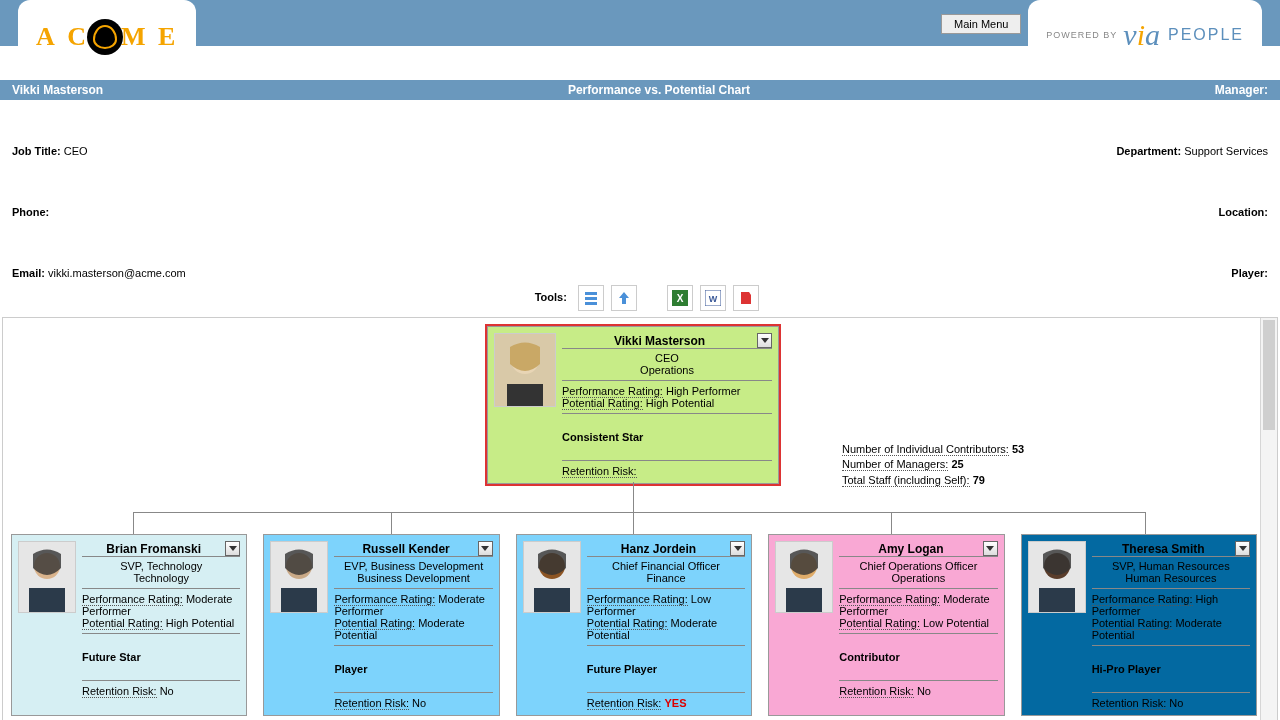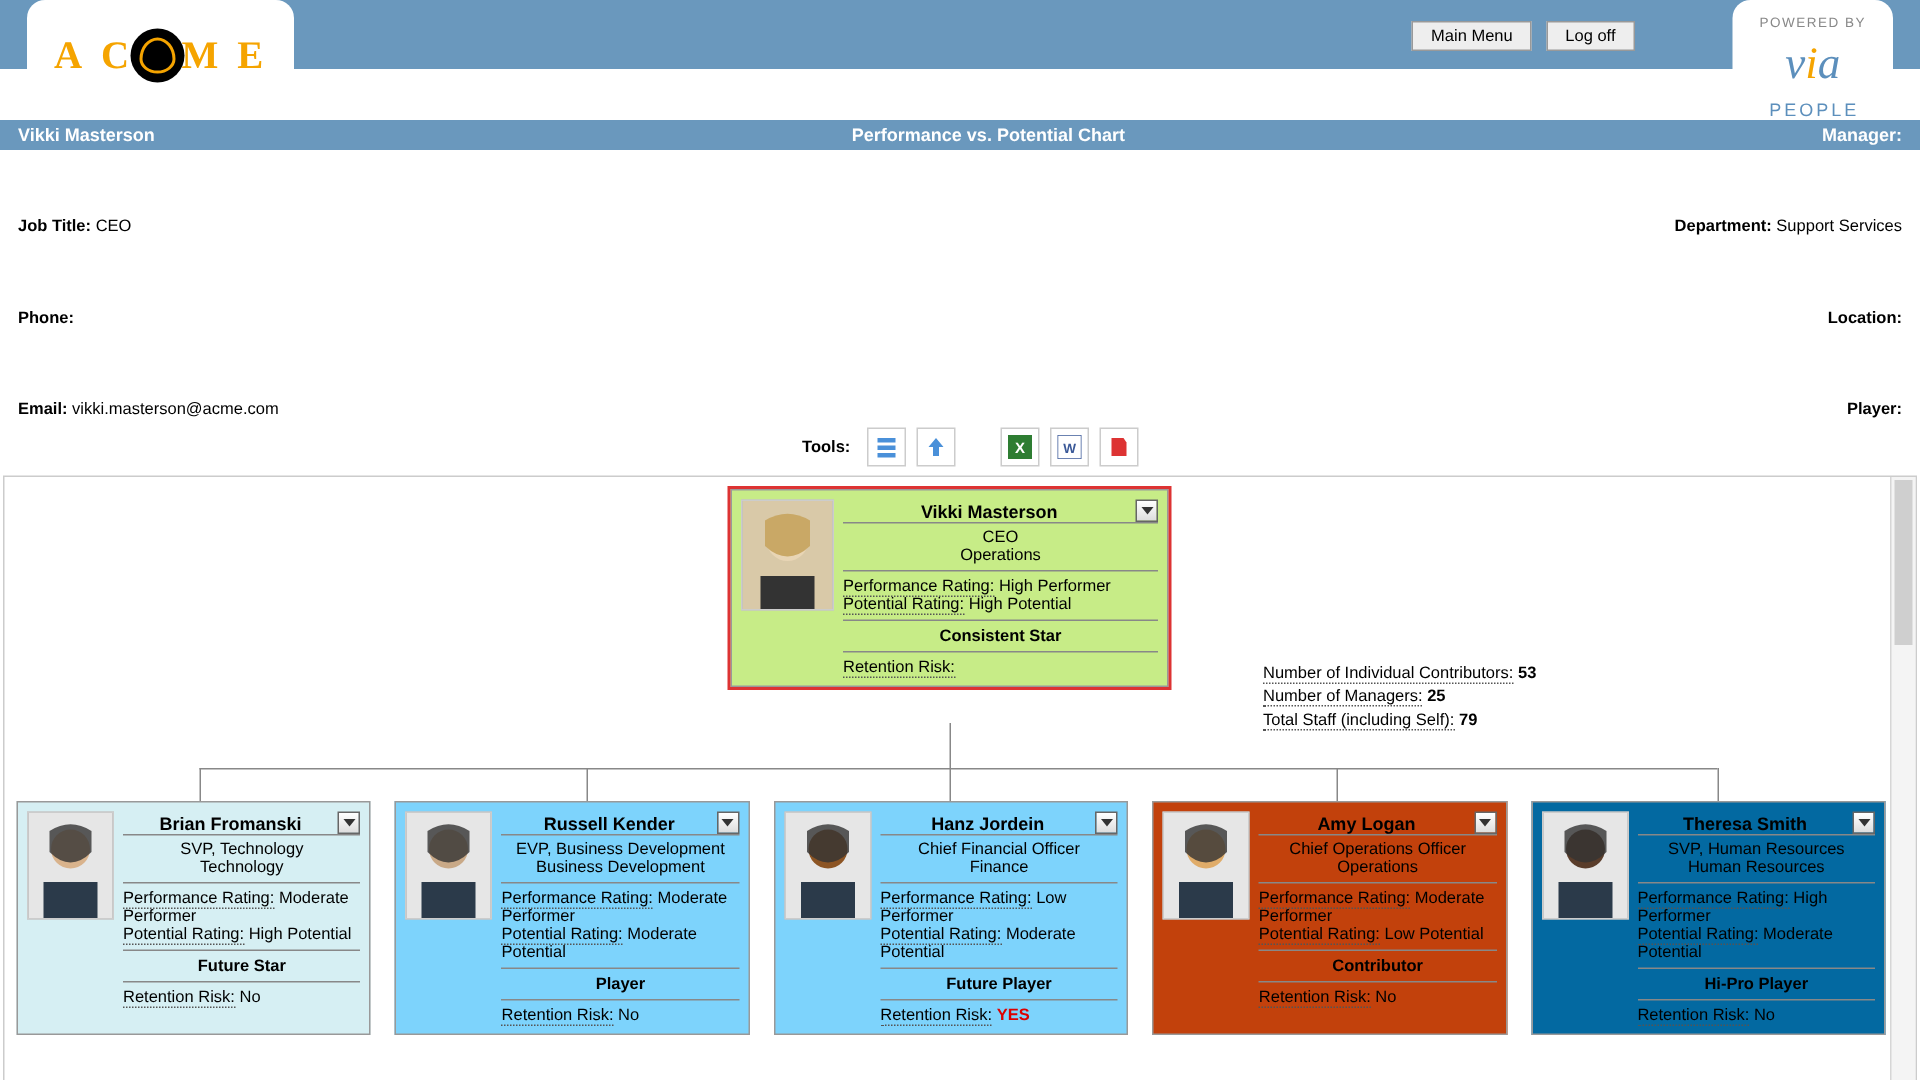--- a/index.html
+++ b/index.html
@@ -5,25 +5,25 @@
   html,body{margin:0;padding:0;font-family:Verdana,Arial,sans-serif;font-size:11px;color:#000;background:#fff;}
   body{width:1280px;height:720px;overflow:hidden;}
   .top-strip{background:#6a98bd;height:10px;}
   .header-bar{background:#6a98bd;height:36px;position:relative;}
   .logo-wrap{position:absolute;left:18px;top:-10px;background:#fff;border-radius:12px 12px 0 0;padding:6px 18px 10px 18px;height:62px;display:flex;align-items:center;}
   .logo-text{font-family:Georgia,serif;font-weight:bold;font-size:26px;color:#f5a400;letter-spacing:3px;}
   .logo-globe{display:inline-block;width:36px;height:36px;background:#000;border-radius:50%;margin-left:-2px;margin-right:-2px;position:relative;vertical-align:middle;}
   .logo-globe::before{content:"";position:absolute;left:6px;right:6px;top:6px;bottom:6px;border:2px solid #f5a400;border-radius:50% 50% 50% 50%/60% 60% 40% 40%;}
   .top-btns{position:absolute;right:190px;top:4px;}
   .top-btns button{background:#eee;border:1px solid #999;padding:3px 12px;font-size:11px;cursor:pointer;margin-left:6px;}
-  .powered{position:absolute;right:18px;top:-10px;background:#fff;border-radius:12px 12px 0 0;padding:10px 18px 6px 18px;height:50px;display:flex;align-items:center;gap:6px;flex-direction:column;}
+  .powered{position:absolute;right:18px;top:-10px;background:#fff;border-radius:12px 12px 0 0;padding:10px 18px 6px 18px;height:50px;display:flex;align-items:center;gap:6px;}
   .powered small{font-size:9px;color:#888;letter-spacing:1px;}
   .via{font-family:Georgia,serif;font-size:30px;color:#5c8fbc;font-style:italic;}
   .via .dot{color:#f5a400;}
-  .via-people{font-size:12px;color:#5c8fbc;letter-spacing:2px;margin-left:2px;}
+  .via-people{font-size:16px;color:#5c8fbc;letter-spacing:2px;margin-left:2px;}
   .header-white{background:#fff;height:34px;}
   .blue-row{background:#6a98bd;color:#fff;font-weight:bold;display:flex;justify-content:space-between;padding:3px 12px;font-size:12px;}
   .info-row{display:flex;justify-content:space-between;padding:4px 12px;margin-top:41px;}
   .info-row .lbl{font-weight:bold;}
   .tools-row{text-align:center;padding:2px 0 6px 16px;}
   .tools-row .lbl{font-weight:bold;margin-right:6px;}
   .tool-ico{display:inline-block;width:24px;height:24px;border:1px solid #ccc;background:#fff;vertical-align:middle;margin:0 2px;position:relative;cursor:pointer;}
   .tool-ico svg{position:absolute;left:4px;top:4px;}
   .chart-region{border:1px solid #ccc;margin:0 2px 2px 2px;height:466px;position:relative;overflow:auto;}
   .scrollbar-fake{position:absolute;right:0;top:0;bottom:0;width:16px;background:#f4f4f4;border-left:1px solid #d6d6d6;}
@@ -35,27 +35,27 @@
   .avatar{width:60px;height:72px;border:1px solid #ccc;background:#bbb;flex:0 0 auto;margin-right:6px;position:relative;overflow:hidden;}
   .avatar svg{width:100%;height:100%;}
   .card-content{flex:1;}
   .card-name-row{display:flex;justify-content:space-between;align-items:center;border-bottom:1px solid #888;margin-bottom:3px;}
   .card-name{font-weight:bold;text-align:center;flex:1;font-size:12px;}
   .dd{width:13px;height:13px;border:1px solid #666;background:linear-gradient(#fff,#ddd);display:flex;align-items:center;justify-content:center;cursor:pointer;}
   .dd::after{content:"";border-left:4px solid transparent;border-right:4px solid transparent;border-top:5px solid #333;}
   .card-title{text-align:center;}
   .hr{border-top:1px solid #888;margin:4px 0;}
   .dotted{border-bottom:1px dotted #555;cursor:pointer;}
-  .nine-box{text-align:center;font-weight:bold;border-top:1px solid #888;border-bottom:1px solid #888;padding:4px 0;margin:4px 0;}
+  .nine-box{font-weight:bold;border-top:1px solid #888;border-bottom:1px solid #888;padding:17px 0;margin:4px 0;}
   .retention .yes{color:#d00;font-weight:bold;}
   
   .bg-green{background:#c7ec87;}
   .bg-lblue{background:#d6eff3;}
   .bg-lyellow{background:#7dd3fc;}
-  .bg-lpink{background:#c2410c;}
+  .bg-lpink{background:#f9a8d4;}
   .bg-yellow{background:#0369a1;}
   
   .stats{position:absolute;left:839px;top:124px;font-size:11px;line-height:1.4;}
   
   .v-root{position:absolute;left:630px;top:164px;width:0;height:30px;border-left:1px solid #888;}
   .h-line{position:absolute;top:194px;left:130px;width:1012px;border-top:1px solid #888;height:0;}
   .v-child{position:absolute;top:194px;height:22px;border-left:1px solid #888;width:0;}
   .children{position:absolute;top:216px;left:8px;right:20px;display:flex;gap:16px;}
   .card.small{width:240px;}
   .card.small .avatar{width:56px;height:70px;}

